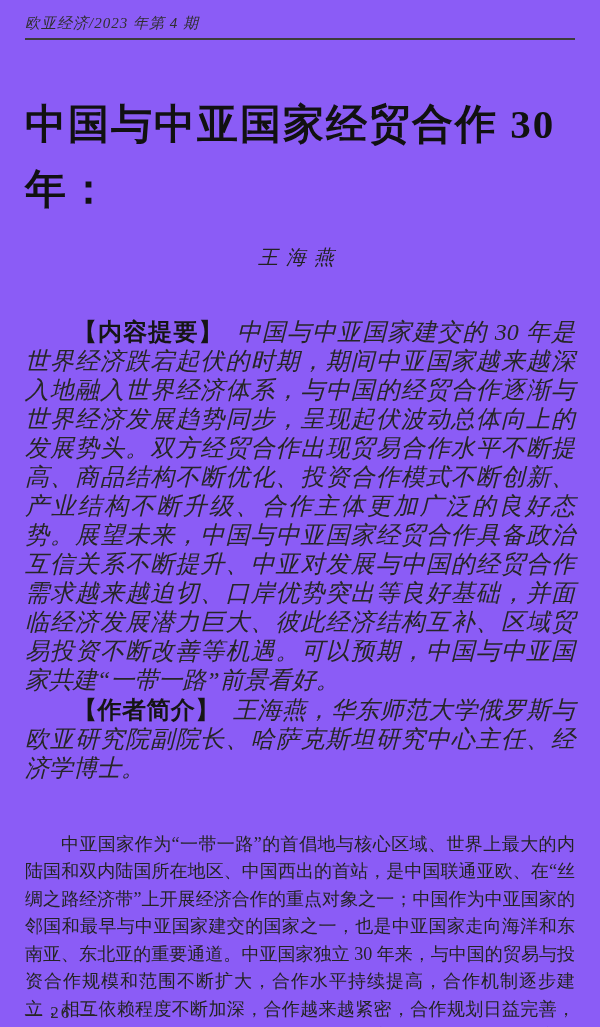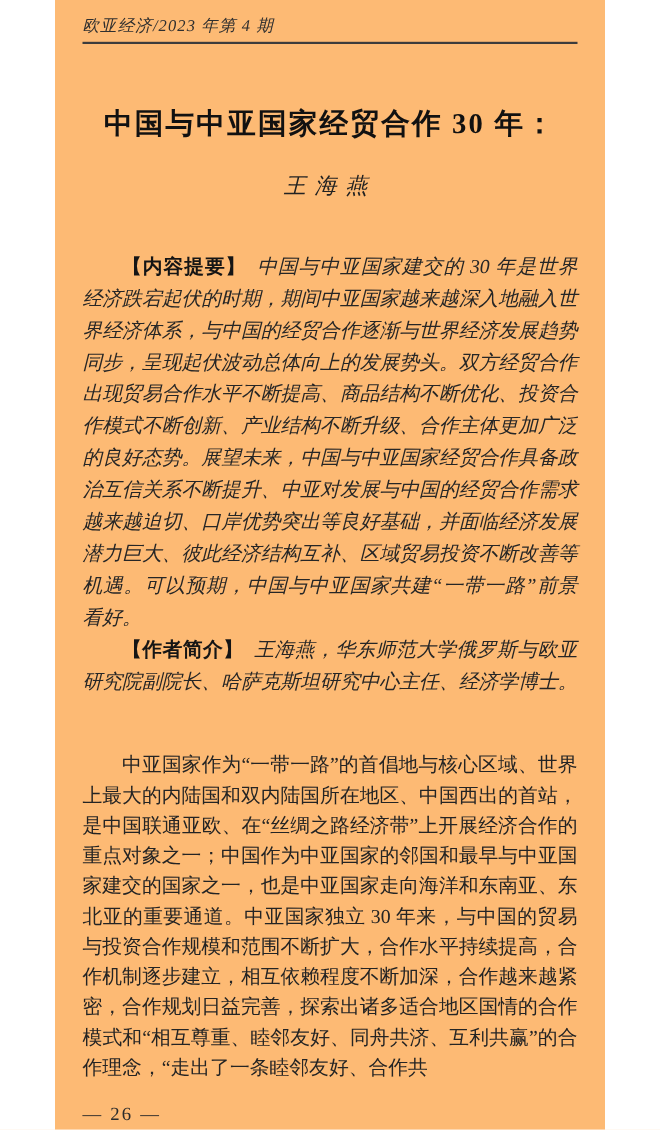--- a/index.html
+++ b/index.html
@@ -1,22 +1,22 @@
 <!DOCTYPE html>
 <html lang="zh"><head>
 <meta charset="utf-8">
 <style>
   * { margin: 0; padding: 0; box-sizing: border-box; }
   html, body { background: #ffffff; }
   .page {
     position: relative;
-    width: 500px;
+    width: 600px;
     height: 1027px;
     margin: 0 auto;
-    background: #fdba74;
+    background: #8b5cf6;
     color: #2b2b2b;
     font-family: "Liberation Serif", "DejaVu Serif", serif;
     padding: 14px 25px 0 25px;
     overflow: hidden;
   }
   
   .running-head {
     font-size: 15px;
     font-style: italic;
     letter-spacing: 1px;
@@ -25,40 +25,40 @@
   }
   .head-rule {
     border: none;
     border-top: 2px solid #3c3c3c;
     width: 100%;
     height: 0;
   }
   
   .article-title {
     margin-top: 52px;
-    text-align: center;
-    font-size: 26px;
+    text-align: left;
+    font-size: 41px;
     font-weight: bold;
     line-height: 1.58;
     letter-spacing: 2px;
     color: #111111;
   }
   
   .author-name {
     margin-top: 22px;
     text-align: center;
     font-size: 20px;
     font-style: italic;
     letter-spacing: 8px;
     color: #222222;
   }
   
   .meta-block {
     margin-top: 46px;
-    font-size: 18px;
+    font-size: 24px;
     line-height: 29px;
     text-align: justify;
     font-style: italic;
     color: #262626;
   }
   .meta-para { text-indent: 2em; }
   .meta-label {
     font-style: normal;
     font-weight: bold;
     font-family: "Liberation Sans", "DejaVu Sans", sans-serif;

